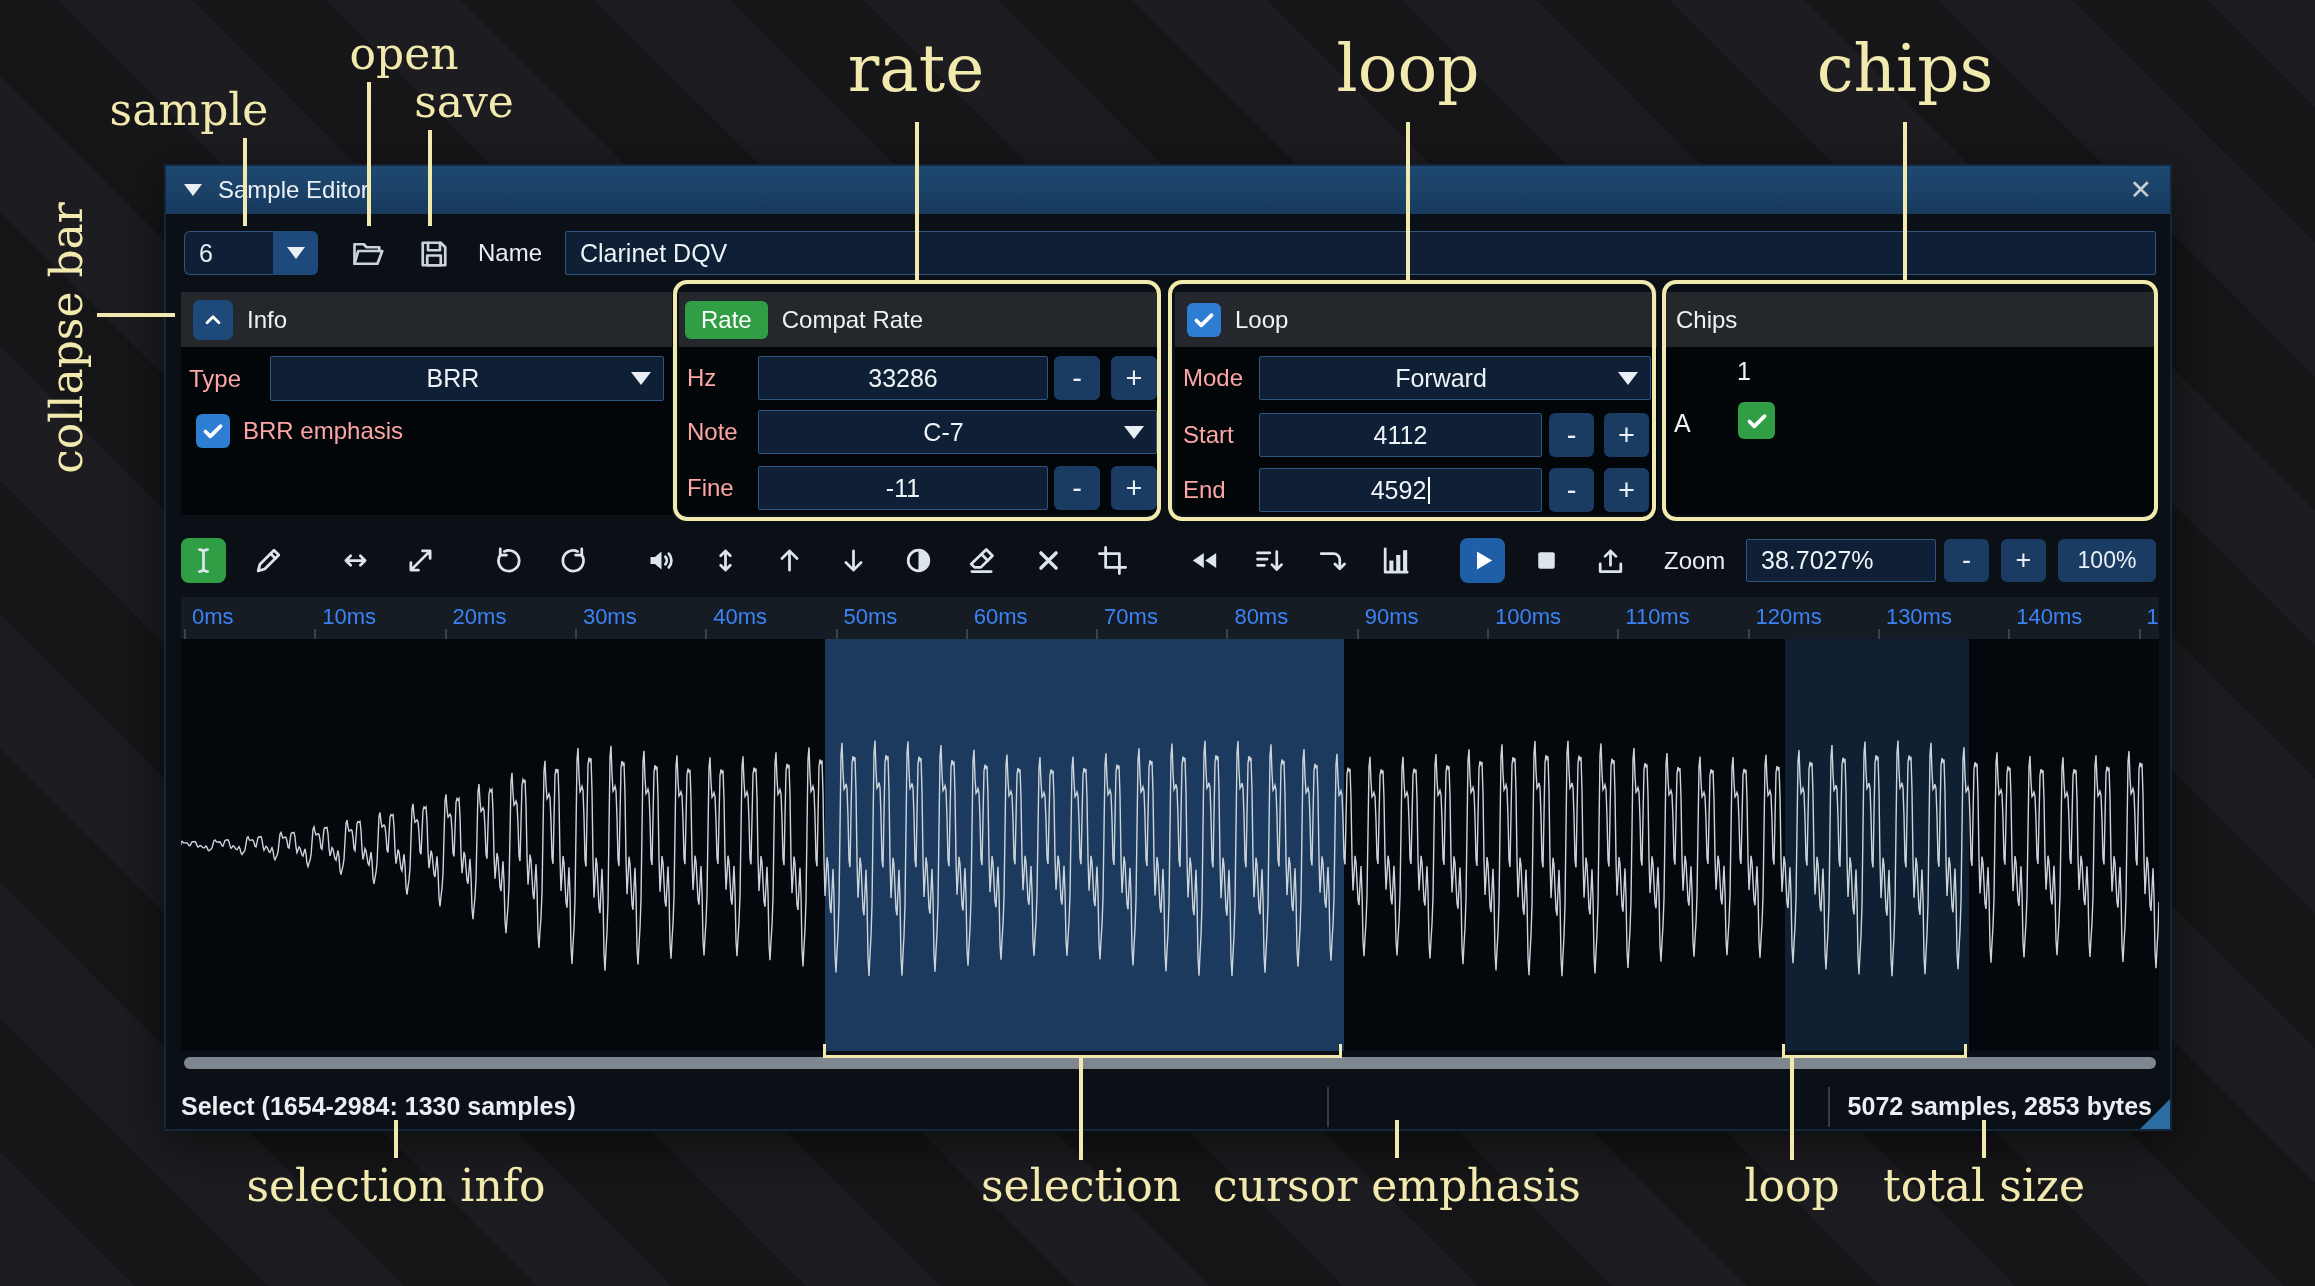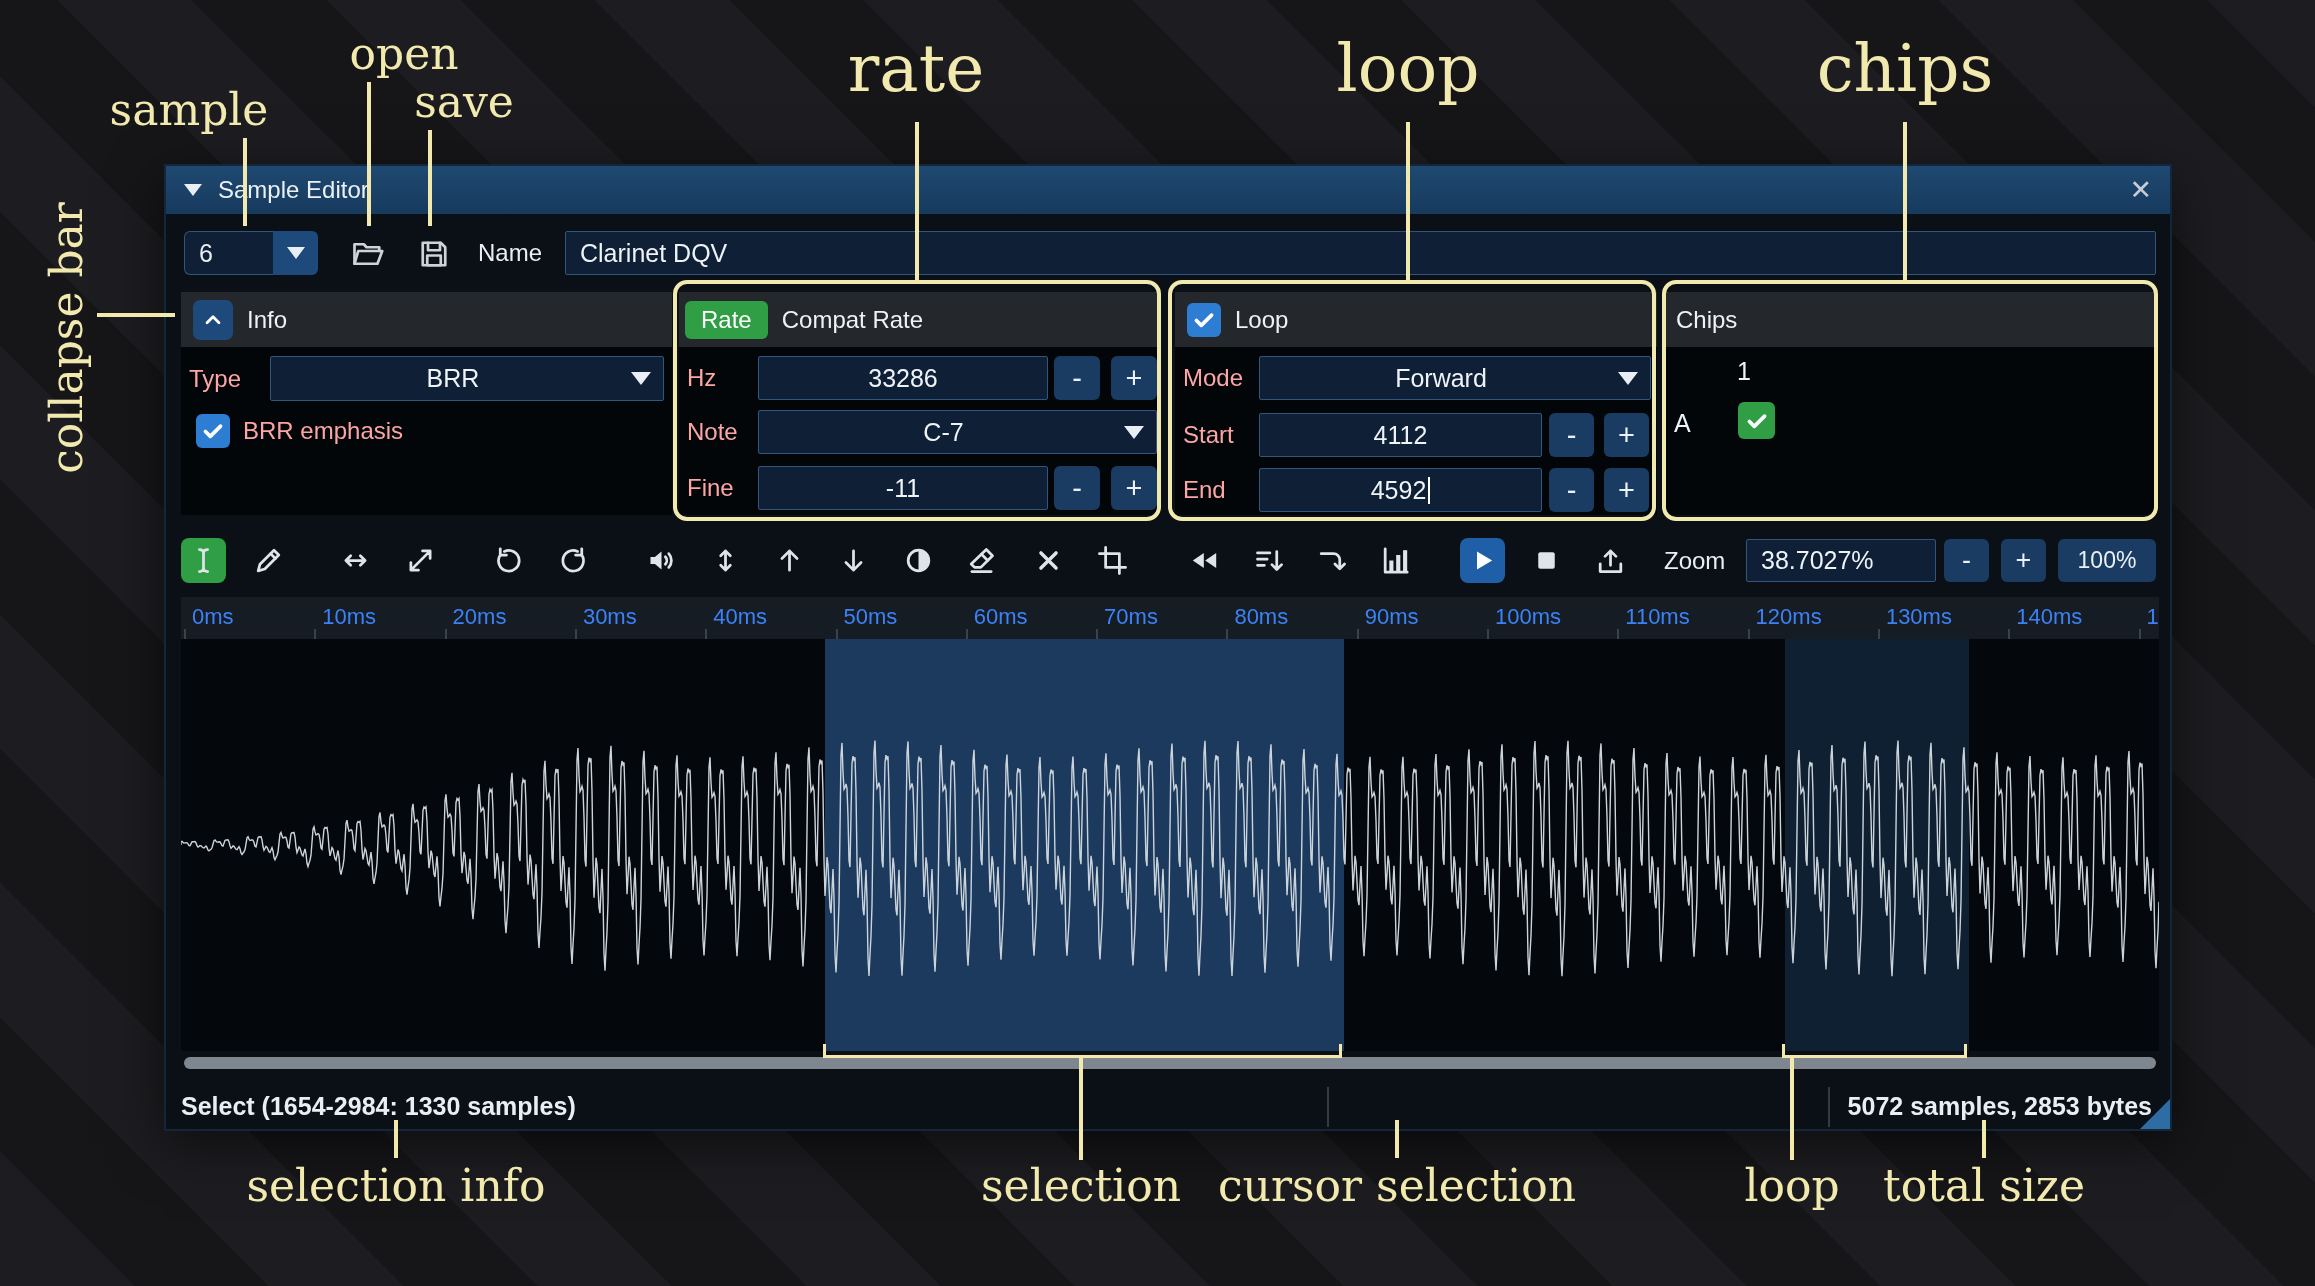--- a/index.html
+++ b/index.html
@@ -469,21 +469,21 @@
 
     <div class="ann-label" style="left:189px;top:84px;">sample</div>
     <div class="ann-label" style="left:404px;top:28px;">open</div>
     <div class="ann-label" style="left:464px;top:76px;">save</div>
     <div class="ann-label big" style="left:916px;top:30px;">rate</div>
     <div class="ann-label big" style="left:1408px;top:30px;">loop</div>
     <div class="ann-label big" style="left:1905px;top:30px;">chips</div>
     <div class="ann-label rot" style="left:66px;top:338px;">collapse bar</div>
     <div class="ann-label" style="left:396px;top:1160px;">selection info</div>
     <div class="ann-label" style="left:1081px;top:1160px;">selection</div>
-    <div class="ann-label" style="left:1397px;top:1160px;">cursor selection</div>
+    <div class="ann-label" style="left:1397px;top:1160px;">cursor emphasis</div>
     <div class="ann-label" style="left:1792px;top:1160px;">loop</div>
     <div class="ann-label" style="left:1984px;top:1160px;">total size</div>
 
     <div class="ann-v" style="left:243px;top:138px;height:88px;"></div>
     <div class="ann-v" style="left:367px;top:82px;height:144px;"></div>
     <div class="ann-v" style="left:428px;top:130px;height:96px;"></div>
     <div class="ann-v" style="left:915px;top:122px;height:158px;"></div>
     <div class="ann-v" style="left:1406px;top:122px;height:158px;"></div>
     <div class="ann-v" style="left:1903px;top:122px;height:158px;"></div>
     <div class="ann-h" style="left:97px;top:313px;width:78px;"></div>

